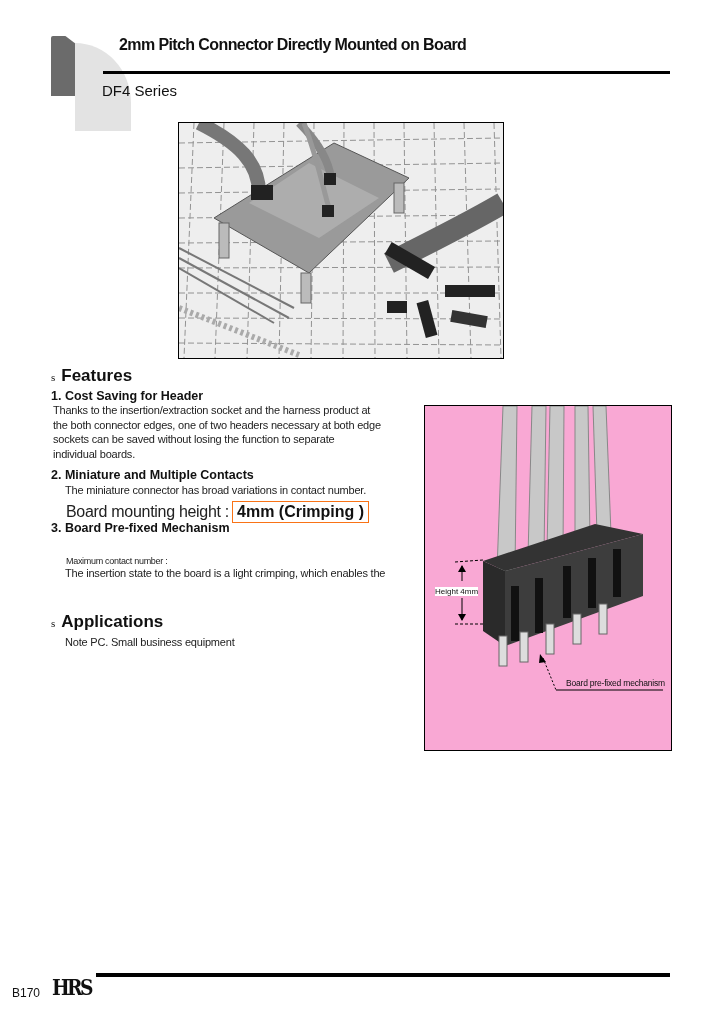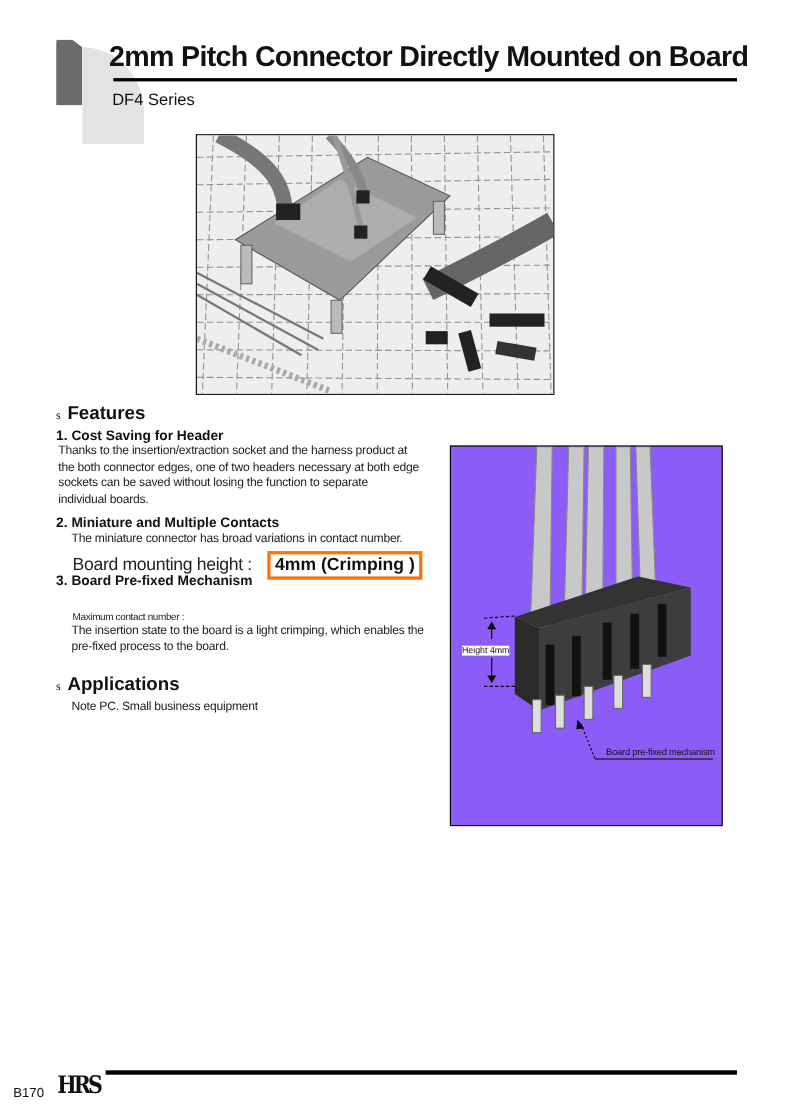--- a/index.html
+++ b/index.html
@@ -1,31 +1,31 @@
 <!DOCTYPE html>
 <html><head>
 <meta charset="utf-8">
 <style>
   html, body { margin:0; padding:0; background:#fff; }
   body { width:720px; height:1012px; position:relative; overflow:hidden; font-family:"Liberation Sans", sans-serif; color:#111; }
   .abs { position:absolute; }
   .deco-dark { left:51px; top:36px; width:24px; height:60px; background:#6b6b6b; border-top-left-radius:2px; clip-path: polygon(0 0, 60% 0, 100% 12%, 100% 100%, 0 100%); }
   .deco-light { left:75px; top:43px; width:56px; height:88px; background:#e3e3e3; border-top-right-radius:56px 60px; }
-  .title { left:99px; top:36px; font-size:26px; font-weight:bold; letter-spacing:-0.6px; white-space:nowrap; }
+  .title { left:119px; top:36px; font-size:16px; font-weight:bold; letter-spacing:-0.6px; white-space:nowrap; }
   .title-rule { left:103px; top:71px; width:567px; height:3px; background:#000; }
   .series { left:102px; top:82px; font-size:15px; }
   .photo { left:178px; top:122px; width:324px; height:235px; border:1px solid #000; overflow:hidden; background:#f2f2f2; }
   .section-head { font-size:17px; font-weight:bold; white-space:nowrap; }
   .bullet { font-size:11px; font-weight:normal; margin-right:6px; font-family:"Liberation Serif", serif; }
   .item-head { font-size:12.5px; font-weight:bold; white-space:nowrap; }
   .body-text { font-size:11px; line-height:14.5px; color:#222; letter-spacing:-0.2px; }
   .spec-row { display:flex; align-items:center; white-space:nowrap; }
   .spec-label { font-size:16px; letter-spacing:-0.3px; color:#222; }
-  .spec-box { border:3px solid #f97316; font-size:16px; font-weight:bold; padding:0 4px; line-height:20px; margin-left:14px; }
-  .figure { left:409px; top:405px; width:246px; height:344px; border:1px solid #000; background:#8b5cf6; overflow:hidden; }
+  .spec-box { border:1px solid #f97316; font-size:16px; font-weight:bold; padding:0 4px; line-height:20px; margin-left:3px; }
+  .figure { left:424px; top:405px; width:246px; height:344px; border:1px solid #000; background:#f9a8d4; overflow:hidden; }
   .footer-rule { left:96px; top:973px; width:574px; height:4px; background:#000; }
   .page-num { left:12px; top:986px; font-size:12px; }
   .logo { left:52px; top:974px; font-size:22px; font-weight:bold; font-family:"DejaVu Serif", serif; letter-spacing:-3px; transform:scaleX(0.85); transform-origin:left; }
 </style>
 </head>
 <body>
 
 <div class="abs deco-dark"></div>
 <div class="abs deco-light"></div>
 <div class="abs title">2mm Pitch Connector Directly Mounted on Board</div>
@@ -106,21 +106,20 @@
   <span class="spec-label">Board mounting height :</span>
   <span class="spec-box">4mm (Crimping )</span>
 </div>
 <div class="abs spec-row" style="left:66px; top:556px;">
   <span class="spec-label" style="font-size:9px;">Maximum contact number :</span>
 </div>
 
 <div class="abs item-head" style="left:51px; top:521px;">3. Board Pre-fixed Mechanism</div>
 <div class="abs body-text" style="left:65px; top:566px; width:350px;">
   <div>The insertion state to the board is a light crimping, which enables the</div>
-  <div>pre-fixed process to the board.</div>
 </div>
 
 <div class="abs section-head" style="left:51px; top:612px;">
   <span class="bullet">s</span><span>Applications</span>
 </div>
 <div class="abs body-text" style="left:65px; top:635px;">Note PC. Small business equipment</div>
 
 <div class="abs figure">
   <svg width="246" height="344" viewBox="0 0 246 344">
 

